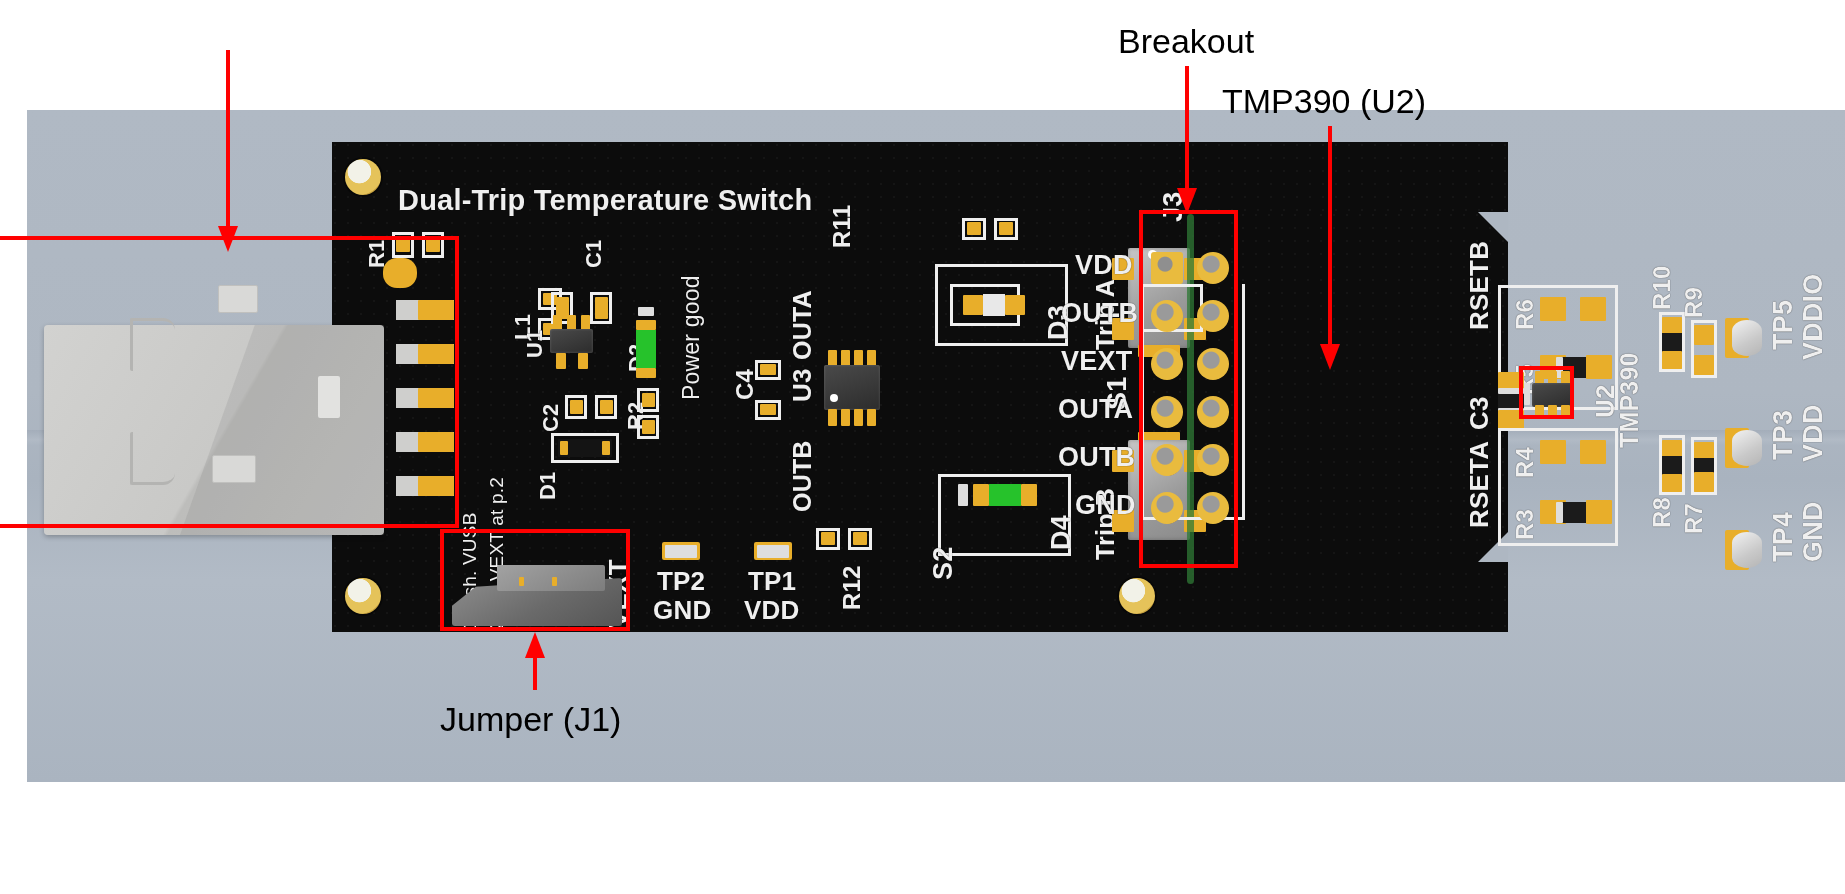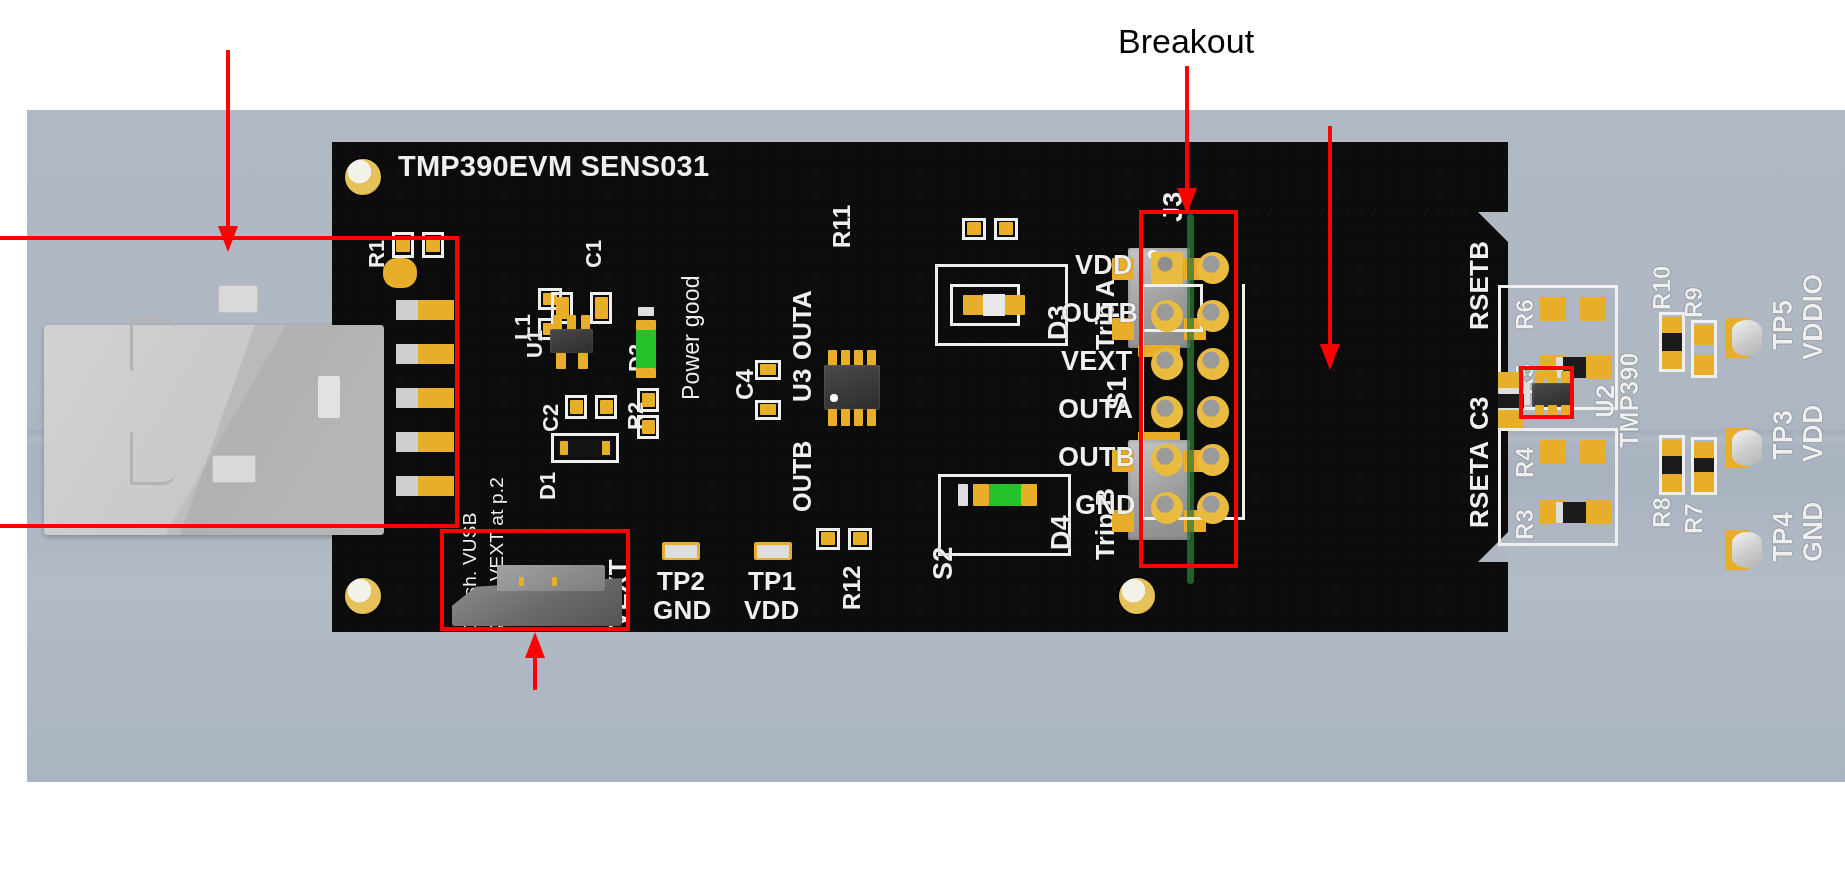--- a/index.html
+++ b/index.html
@@ -81,21 +81,21 @@
 
   <div class="bg-plate"></div>
   <div class="bg-seam"></div>
 
   <div class="pcb"></div>
   <div class="pcb-right">
     <div class="corner-cut-tr"></div>
     <div class="corner-cut-br"></div>
   </div>
 
-  <div class="silk" style="left:398px;top:152px;font-size:29px;">TMP390EVM   SENS031</div>
+  <div class="silk" style="left:398px;top:186px;font-size:29px;">Dual-Trip Temperature Switch</div>
 
   <div class="mhole" style="left:345px;top:159px;width:36px;height:36px;"></div>
   <div class="mhole" style="left:345px;top:578px;width:36px;height:36px;"></div>
   <div class="mhole" style="left:1119px;top:578px;width:36px;height:36px;"></div>
 
   <div class="silk rot" style="left:366px;top:268px;font-size:22px;">R1</div>
   <div class="outl" style="left:392px;top:232px;width:22px;height:26px;"></div>
   <div class="pad" style="left:396px;top:238px;width:14px;height:14px;"></div>
   <div class="outl" style="left:422px;top:232px;width:22px;height:26px;"></div>
   <div class="pad" style="left:426px;top:238px;width:14px;height:14px;"></div>
@@ -363,25 +363,27 @@
   </svg>
   <div class="rbox" style="left:-4px;top:236px;width:463px;height:292px;"></div>
 
   <div class="callout" style="left:1118px;top:22px;">Breakout</div>
   <svg class="arrow" style="left:0;top:0;width:1845px;height:894px;pointer-events:none;">
     <line x1="1187" y1="66" x2="1187" y2="196" stroke="#ff0000" stroke-width="4"></line>
     <polygon points="1187,214 1177,188 1197,188" fill="#ff0000"></polygon>
   </svg>
   <div class="rbox" style="left:1139px;top:210px;width:99px;height:358px;"></div>
 
+  <div class="callout" style="left:1222px;top:82px;">TMP390 (U2)</div>
   <svg class="arrow" style="left:0;top:0;width:1845px;height:894px;pointer-events:none;">
     <line x1="1330" y1="126" x2="1330" y2="352" stroke="#ff0000" stroke-width="4"></line>
     <polygon points="1330,370 1320,344 1340,344" fill="#ff0000"></polygon>
   </svg>
   <div class="rbox" style="left:1519px;top:366px;width:55px;height:53px;"></div>
 
+  <div class="callout" style="left:440px;top:700px;">Jumper (J1)</div>
   <svg class="arrow" style="left:0;top:0;width:1845px;height:894px;pointer-events:none;">
     <line x1="535" y1="690" x2="535" y2="654" stroke="#ff0000" stroke-width="4"></line>
     <polygon points="535,632 525,658 545,658" fill="#ff0000"></polygon>
   </svg>
   <div class="rbox" style="left:440px;top:529px;width:190px;height:102px;"></div>
 
 </div>
 
 </body></html>

